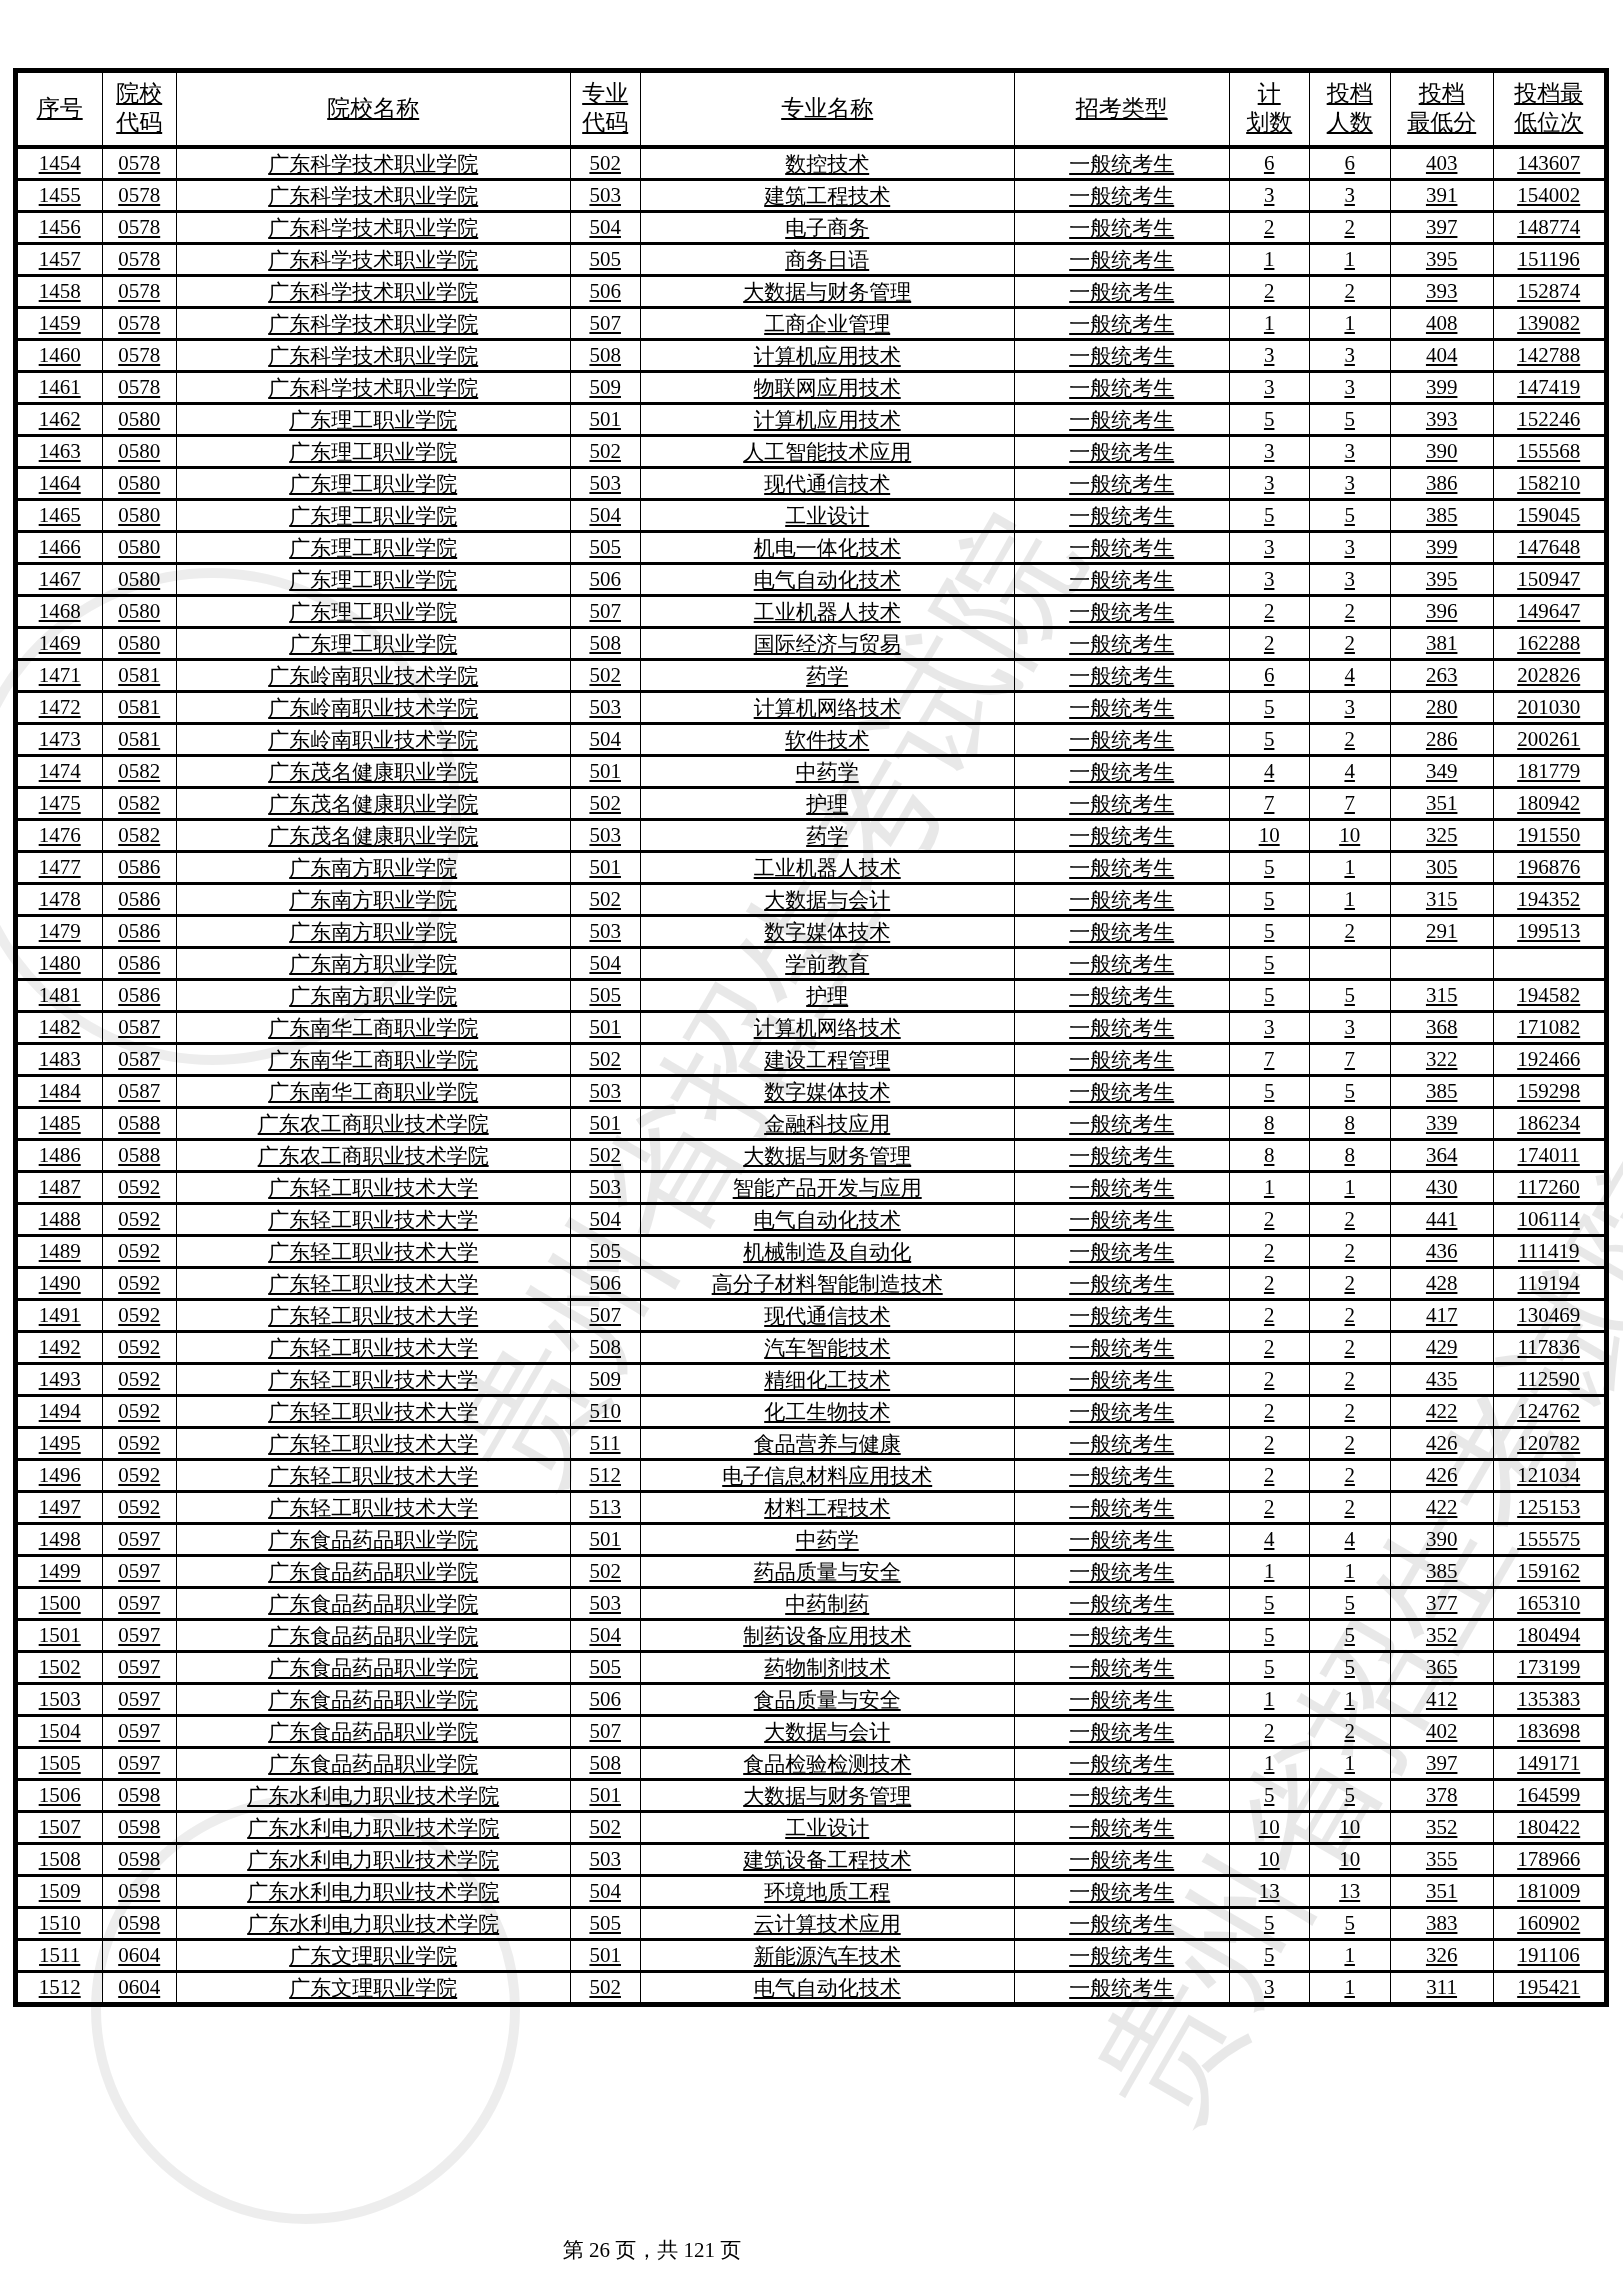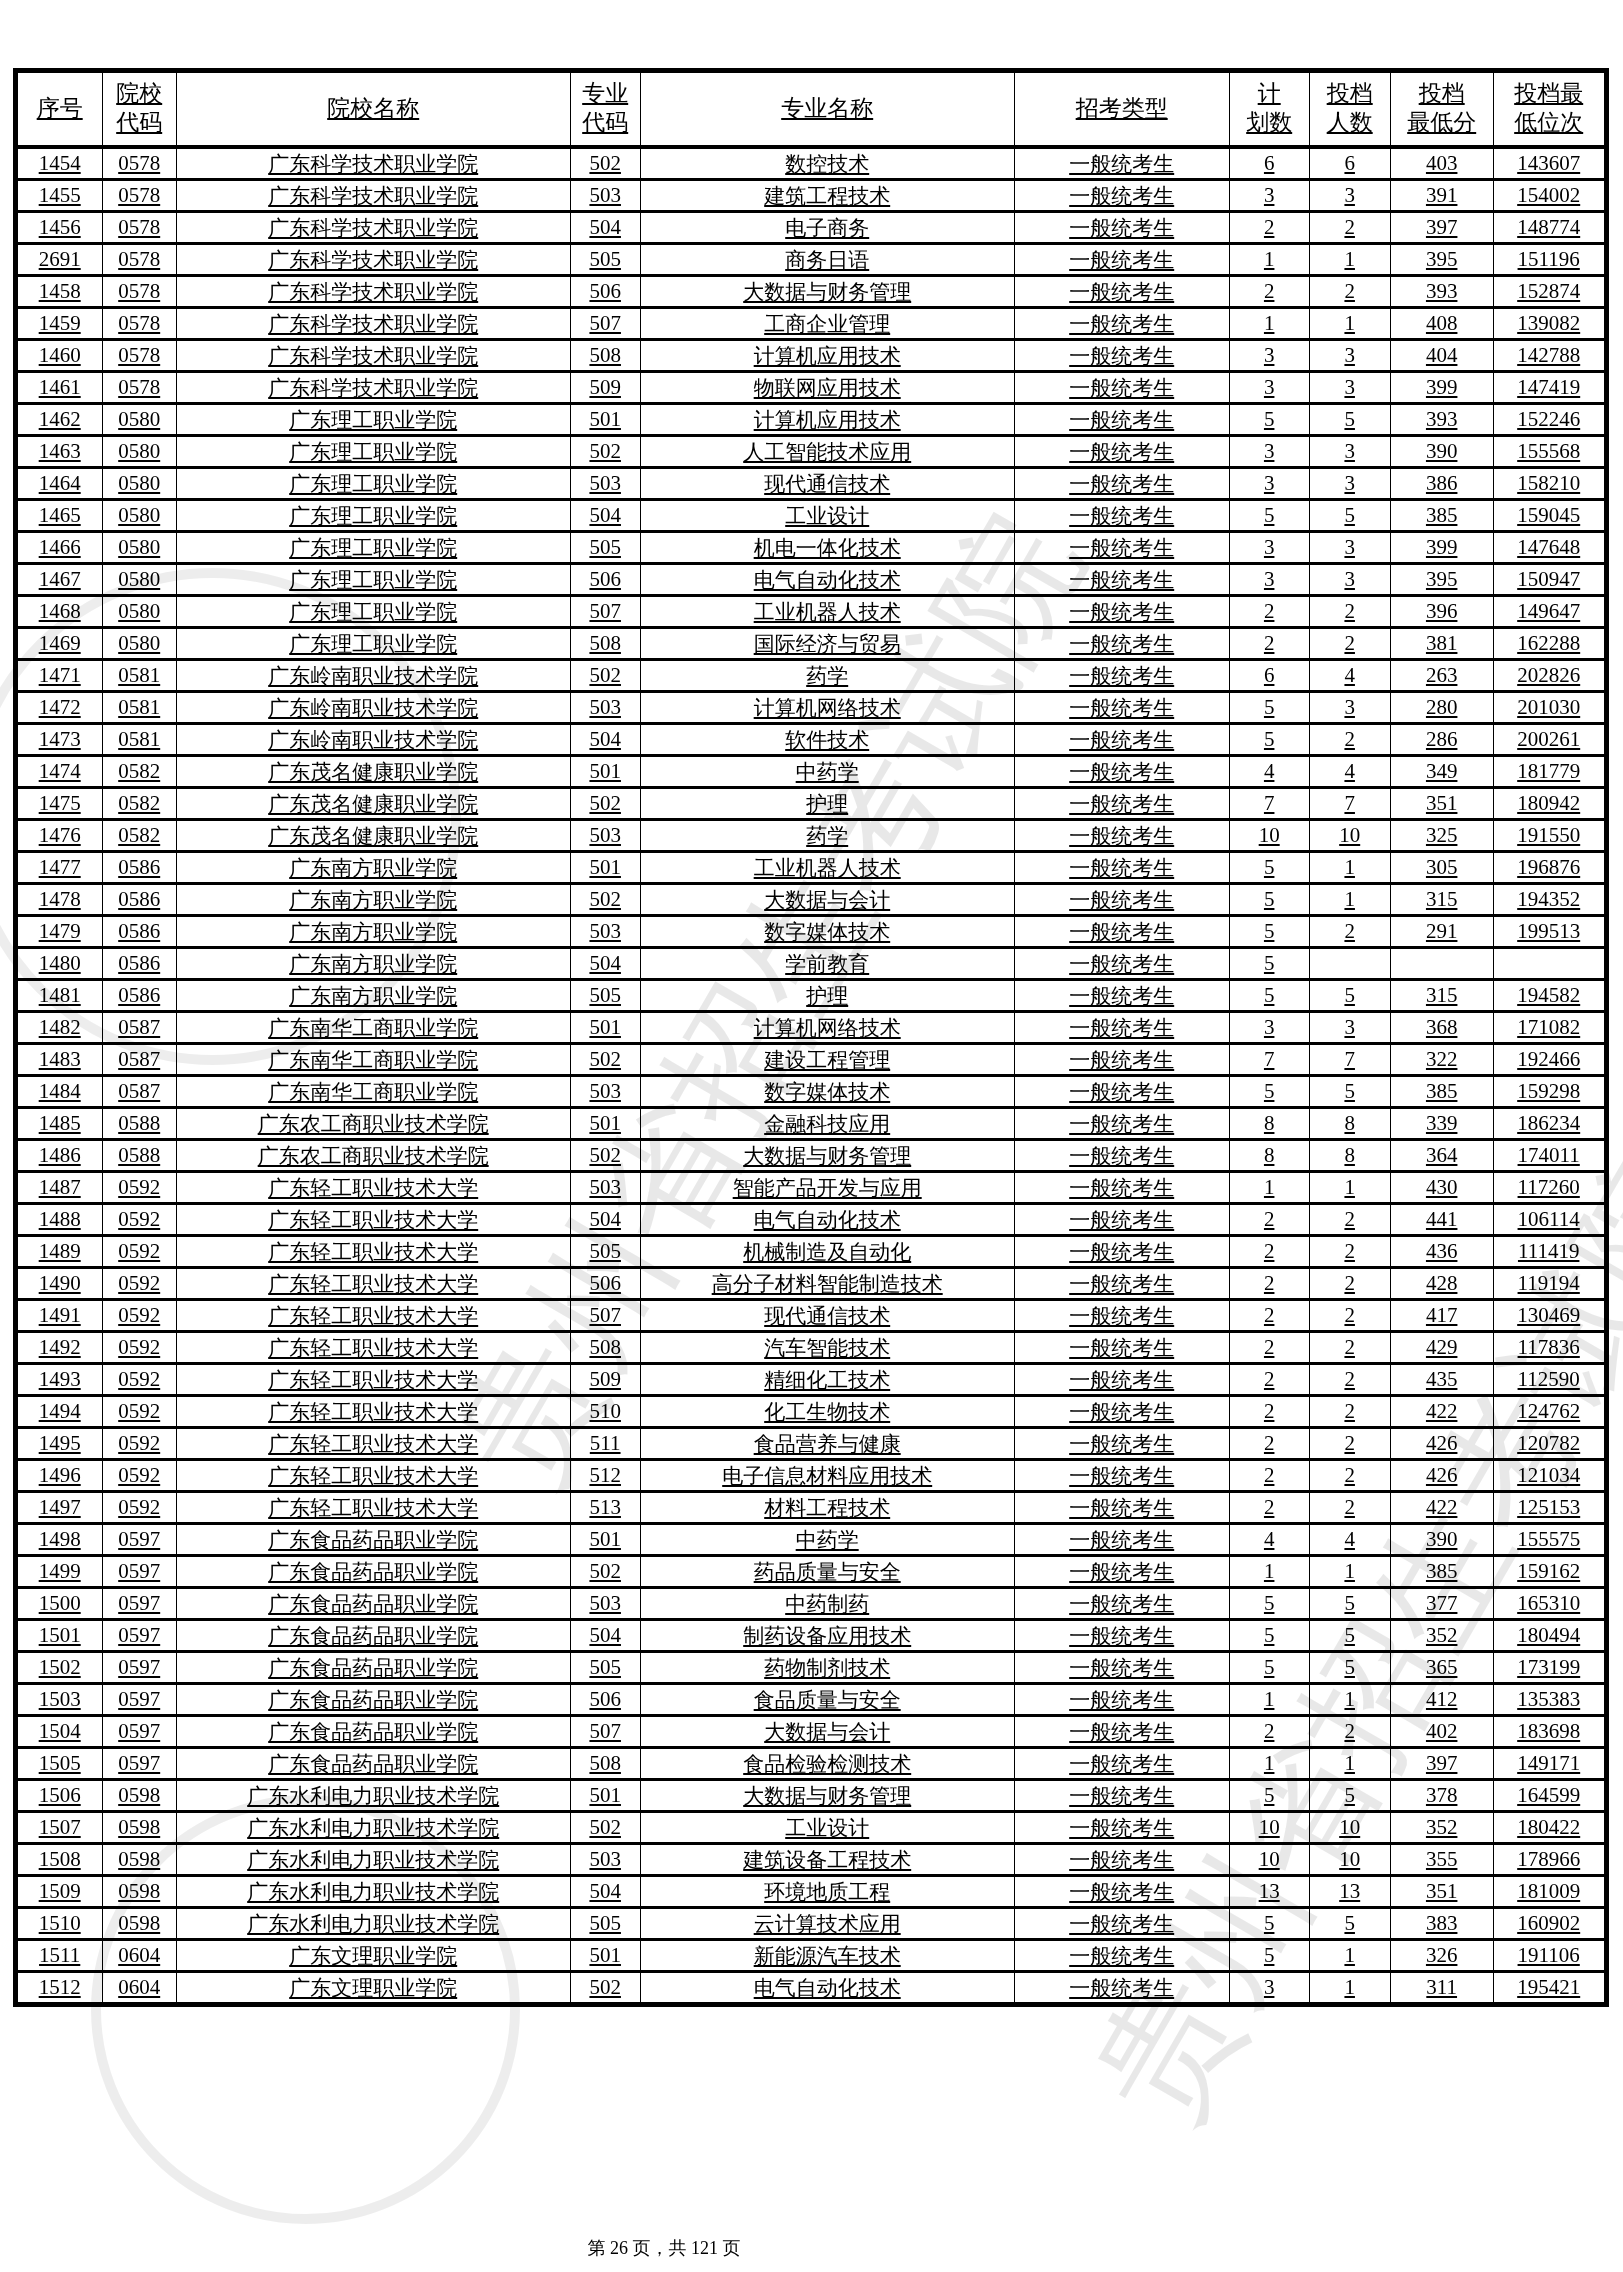--- a/index.html
+++ b/index.html
@@ -38,23 +38,23 @@
     height:29px;
     font-size:21px;
     text-align:center;
     vertical-align:middle;
     padding:0;
     white-space:nowrap;
     overflow:hidden;
   }
   #footer-text{
     position:absolute;
-    left:12px;top:2236px;width:1304px;
+    left:0;top:2236px;width:1304px;
     text-align:center;
-    font-size:18px;
+    font-size:21px;
   }
   .watermark{
     position:absolute;
     color:rgba(0,0,0,0.09);
     font-size:136px;
     white-space:nowrap;
     transform:rotate(-60deg);
     transform-origin:center;
     pointer-events:none;
   }
@@ -143,21 +143,21 @@
           <td>广东科学技术职业学院</td>
           <td>504</td>
           <td>电子商务</td>
           <td>一般统考生</td>
           <td>2</td>
           <td>2</td>
           <td>397</td>
           <td>148774</td>
         </tr>
         <tr>
-          <td>2691</td>
+          <td>1457</td>
           <td>0578</td>
           <td>广东科学技术职业学院</td>
           <td>505</td>
           <td>商务日语</td>
           <td>一般统考生</td>
           <td>1</td>
           <td>1</td>
           <td>395</td>
           <td>151196</td>
         </tr>

